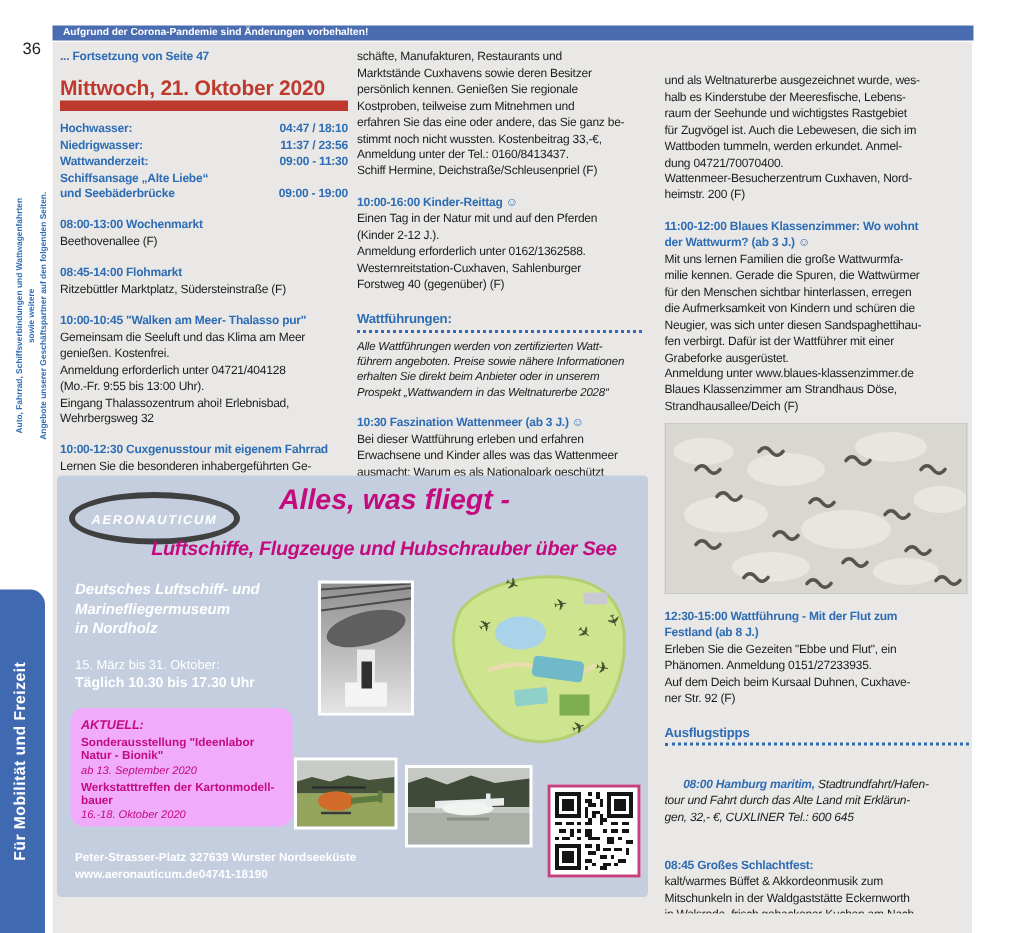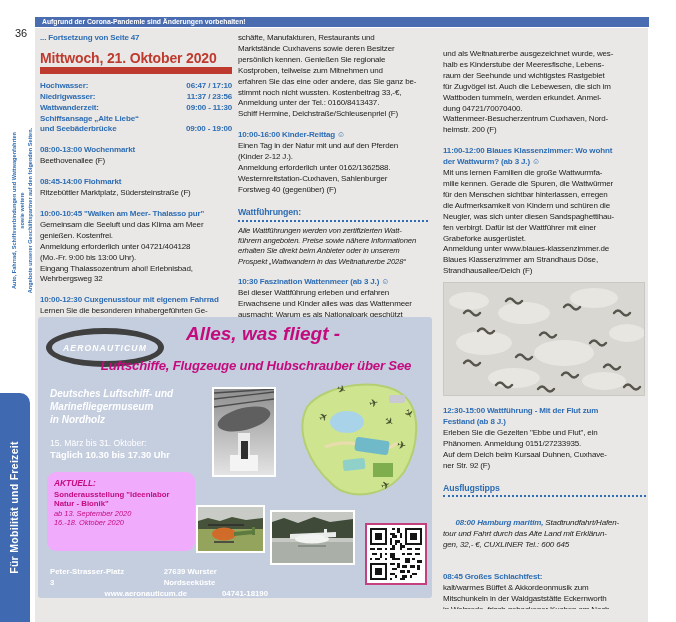--- a/index.html
+++ b/index.html
@@ -35,39 +35,39 @@
   .b{white-space:pre;display:block;}
   .intro{white-space:pre;}
   .sechead{color:#2e6db4;font-weight:bold;font-size:8.8px;margin-top:11px;}
   .dotted{border-bottom:2px dotted #2e6db4;height:1px;margin:1px 0 4px;}
   .note{font-style:italic;white-space:pre;font-size:7.7px;line-height:10.4px;color:#222;}
   .hb{white-space:pre;margin-top:10px;font-style:italic;}
   .photo{display:block;margin:5px 0 4px;border:1px solid #c9c8c4;}
 
   
   .ad{position:absolute;left:38px;top:317px;width:394px;height:281px;background:#c5cedf;border-radius:3px;}
-  .ad-logo{position:absolute;left:8px;top:11px;width:106px;height:27px;border:6px solid #404040;
+  .ad-logo{position:absolute;left:8px;top:11px;width:106px;height:27px;border:4px solid #404040;
            border-radius:50%;display:flex;align-items:center;justify-content:center;
            color:#fff;font-weight:bold;font-style:italic;font-size:8.6px;letter-spacing:1.1px;}
   .ad-head{position:absolute;left:140px;top:6px;width:170px;text-align:center;color:#c40b7e;
            font-weight:bold;font-style:italic;font-size:19px;}
   .ad-sub{position:absolute;left:50px;top:41px;width:336px;text-align:center;color:#c40b7e;
           font-weight:bold;font-style:italic;font-size:13.2px;letter-spacing:-.2px;}
   .ad-museum{position:absolute;left:12px;top:70px;color:#fff;font-weight:bold;font-style:italic;
              font-size:10px;line-height:13px;white-space:pre;}
   .ad-season{position:absolute;left:12px;top:120px;color:#fff;font-size:8.6px;line-height:12px;}
   .ad-hours{font-weight:bold;font-size:9.4px;}
   .ak-box{position:absolute;left:9px;top:155px;width:134px;height:67px;background:#f0abfc;
           border-radius:9px;padding:6px 7px;color:#c40b7e;}
   .ak-label{font-weight:bold;font-style:italic;font-size:8.4px;}
   .ak-title{font-weight:bold;font-size:7.8px;line-height:9.3px;white-space:pre;margin-top:2px;}
   .ak-date{font-style:italic;font-size:7.4px;line-height:9px;}
   .ad-footer{position:absolute;left:12px;top:249px;width:218px;color:#fff;font-size:7.8px;
              font-weight:bold;line-height:11px;}
-  .ad-footer div{display:flex;justify-content:flex-end;gap:35px;}
+  .ad-footer div{display:flex;justify-content:flex-start;}
   .ph{position:absolute;border:2px solid #fff;}
   .ph-museum{left:174px;top:70px;}
   .ph-map{position:absolute;left:247px;top:60px;}
   .ph-heli{left:158px;top:188px;}
   .ph-sea{left:232px;top:193px;}
   .qr{position:absolute;left:327px;top:206px;width:52px;height:52px;background:#fff;
       border:2px solid #c4407e;padding:3px;}
 </style>
 </head>
 <body>
@@ -85,21 +85,21 @@
     <span>Für Mobilität und Freizeit</span>
   </div>
 
   <div class="col col-left">
     <div class="cont">... Fortsetzung von Seite 47</div>
     <div class="date">Mittwoch, 21. Oktober 2020</div>
     <div class="datebar"></div>
     <div>
       <div class="tiderow">
           <span>Hochwasser:</span>
-          <span>06:47 / 17:10</span>
+          <span>04:47 / 18:10</span>
         </div>
       <div class="tiderow">
           <span>Niedrigwasser:</span>
           <span>11:37 / 23:56</span>
         </div>
       <div class="tiderow">
           <span>Wattwanderzeit:</span>
           <span>09:00 - 11:30</span>
         </div>
       <div class="tiderow">
@@ -117,21 +117,21 @@
     </div>
     <div class="event">
       <div class="t">08:45-14:00 Flohmarkt</div>
       <div class="b">Ritzebüttler Marktplatz, Südersteinstraße (F)</div>
     </div>
     <div class="event">
       <div class="t">10:00-10:45 "Walken am Meer- Thalasso pur"</div>
       <div class="b">Gemeinsam die Seeluft und das Klima am Meer
 genießen. Kostenfrei.
 Anmeldung erforderlich unter 04721/404128
-(Mo.-Fr. 9:00 bis 13:00 Uhr).
+(Mo.-Fr. 9:55 bis 13:00 Uhr).
 Eingang Thalassozentrum ahoi! Erlebnisbad,
 Wehrbergsweg 32</div>
     </div>
     <div class="event">
       <div class="t">10:00-12:30 Cuxgenusstour mit eigenem Fahrrad</div>
       <div class="b">Lernen Sie die besonderen inhabergeführten Ge-</div>
     </div>
   </div>
 
   <div class="col col-mid">
@@ -251,20 +251,22 @@
 in Nordholz</div>
     <div class="ad-season">
       <div>15. März bis 31. Oktober:</div>
       <div class="ad-hours">Täglich 10.30 bis 17.30 Uhr</div>
     </div>
     <div class="ak-box">
       <div class="ak-label">AKTUELL:</div>
       <div class="ak-title">Sonderausstellung "Ideenlabor
 Natur - Bionik"</div>
       <div class="ak-date">ab 13. September 2020</div>
+      <div class="ak-title">Werkstatttreffen der Kartonmodell-
+bauer</div>
       <div class="ak-date">16.-18. Oktober 2020</div>
     </div>
 
     <svg class="ph ph-museum" width="60" height="86" viewBox="0 0 60 86">
       <defs>
           <linearGradient id="mg" x1="0" y1="0" x2="0" y2="1">
         <stop offset="0" stop-color="#8f8f8f"></stop>
             <stop offset="1" stop-color="#e4e4e4"></stop>
           </linearGradient>
         </defs>

